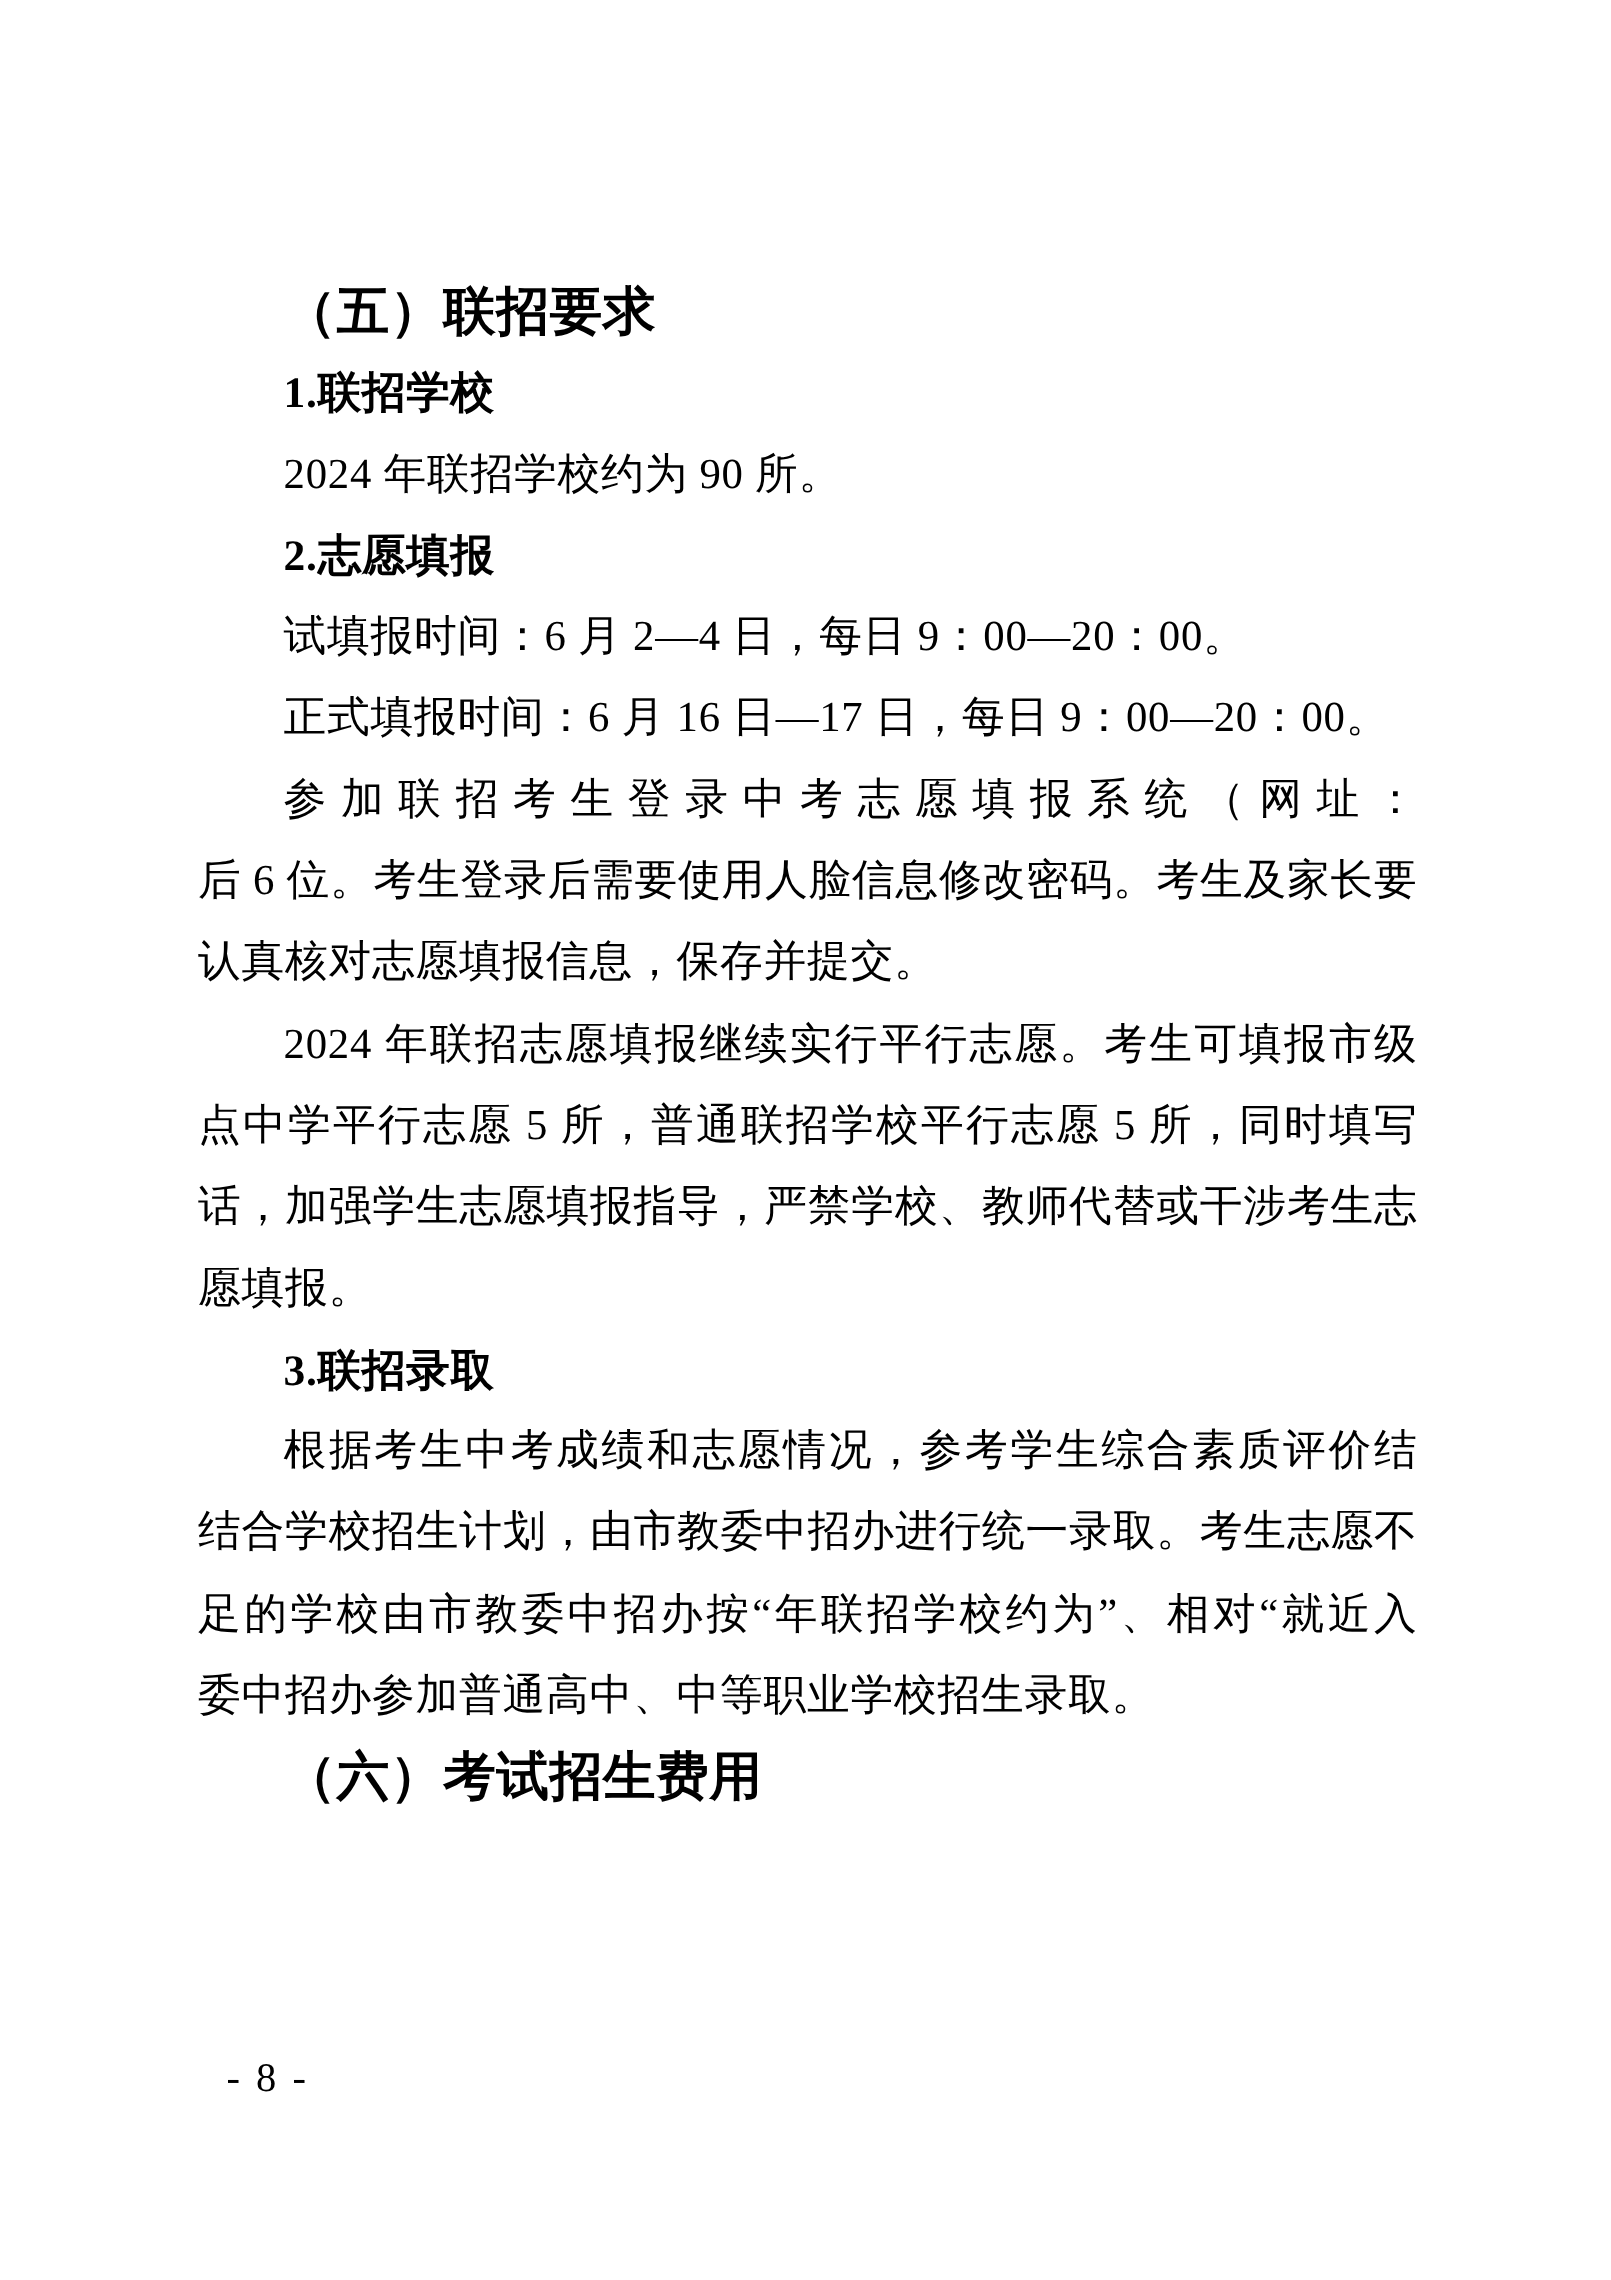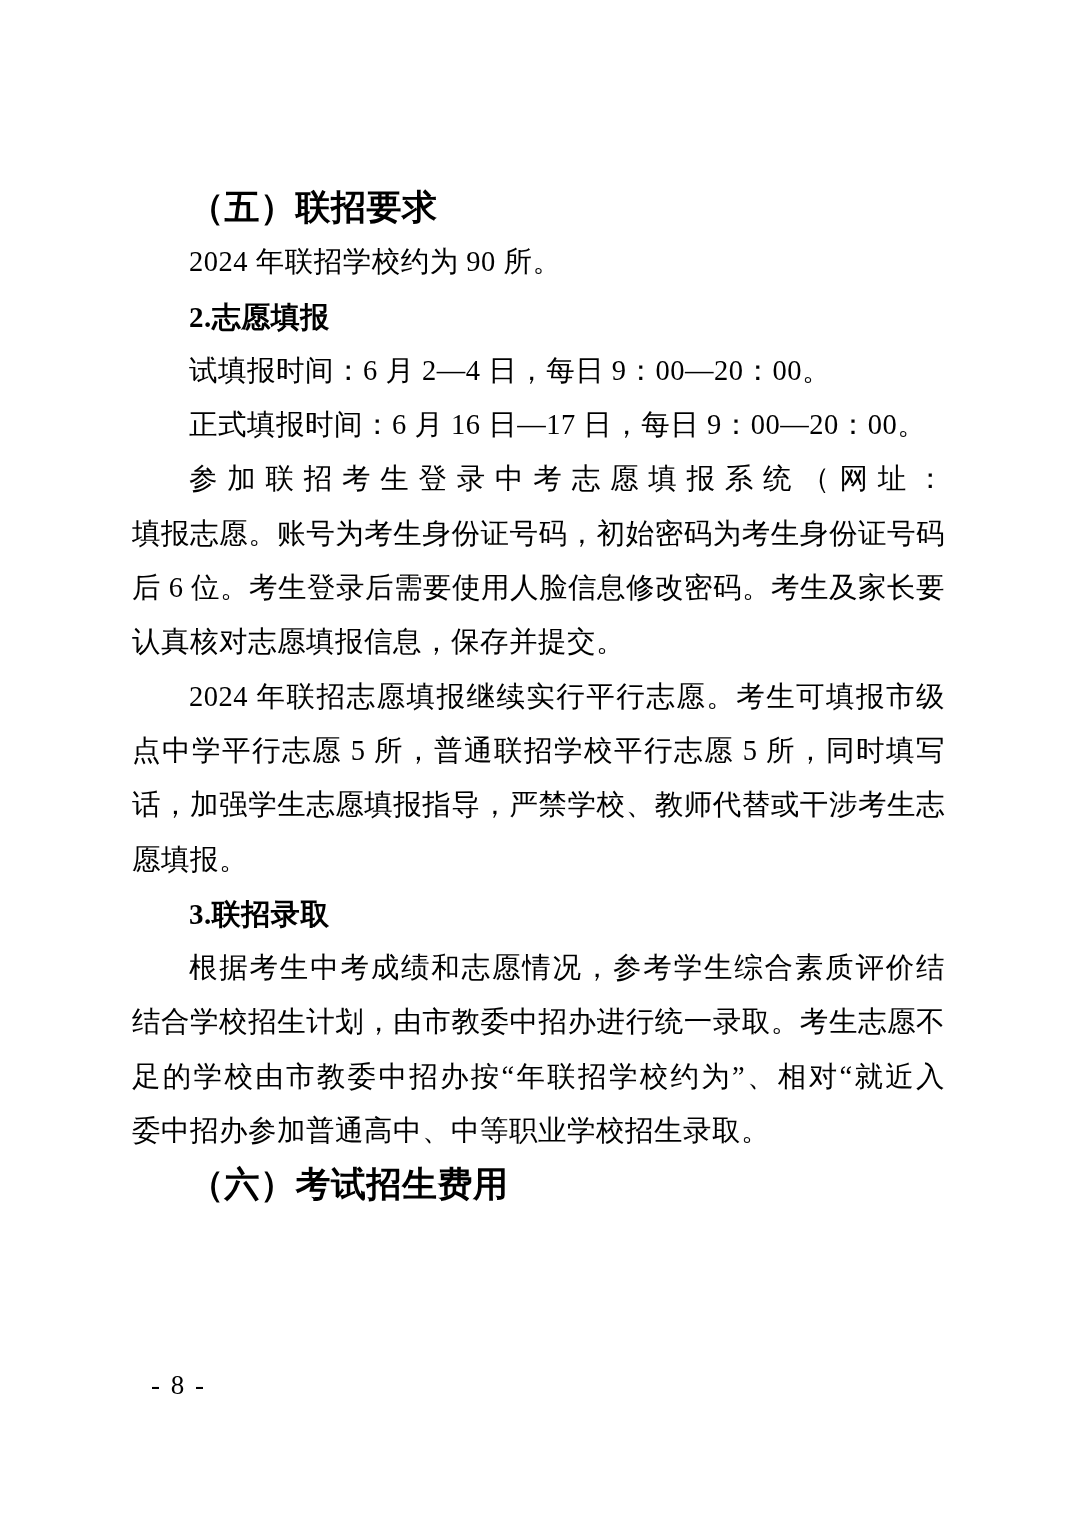--- a/index.html
+++ b/index.html
@@ -49,26 +49,26 @@
     color: #000000;
     word-spacing: 4px;
   }
 </style>
 </head>
 <body>
 
 <div class="page">
   <div class="content">
     <div class="line heading ind">（五）联招要求</div>
+    <div class="line sub ind">1.联招学校</div>
     <div class="line ind">2024 年联招学校约为 90 所。</div>
     <div class="line sub ind">2.志愿填报</div>
     <div class="line ind">试填报时间：6 月 2—4 日，每日 9：00—20：00。</div>
     <div class="line ind">正式填报时间：6 月 16 日—17 日，每日 9：00—20：00。</div>
     <div class="line ind j">参加联招考生登录中考志愿填报系统（网址：zzxx.cqedu.cn）</div>
-    <div class="line j">填报志愿。账号为考生身份证号码，初始密码为考生身份证号码</div>
     <div class="line j">后 6 位。考生登录后需要使用人脸信息修改密码。考生及家长要</div>
     <div class="line">认真核对志愿填报信息，保存并提交。</div>
     <div class="line ind j">2024 年联招志愿填报继续实行平行志愿。考生可填报市级重</div>
     <div class="line j">点中学平行志愿 5 所，普通联招学校平行志愿 5 所，同时填写是</div>
     <div class="line j">话，加强学生志愿填报指导，严禁学校、教师代替或干涉考生志</div>
     <div class="line">愿填报。</div>
     <div class="line sub ind">3.联招录取</div>
     <div class="line ind j">根据考生中考成绩和志愿情况，参考学生综合素质评价结果，</div>
     <div class="line j">结合学校招生计划，由市教委中招办进行统一录取。考生志愿不</div>
     <div class="line j">足的学校由市教委中招办按“年联招学校约为”、相对“就近入</div>

